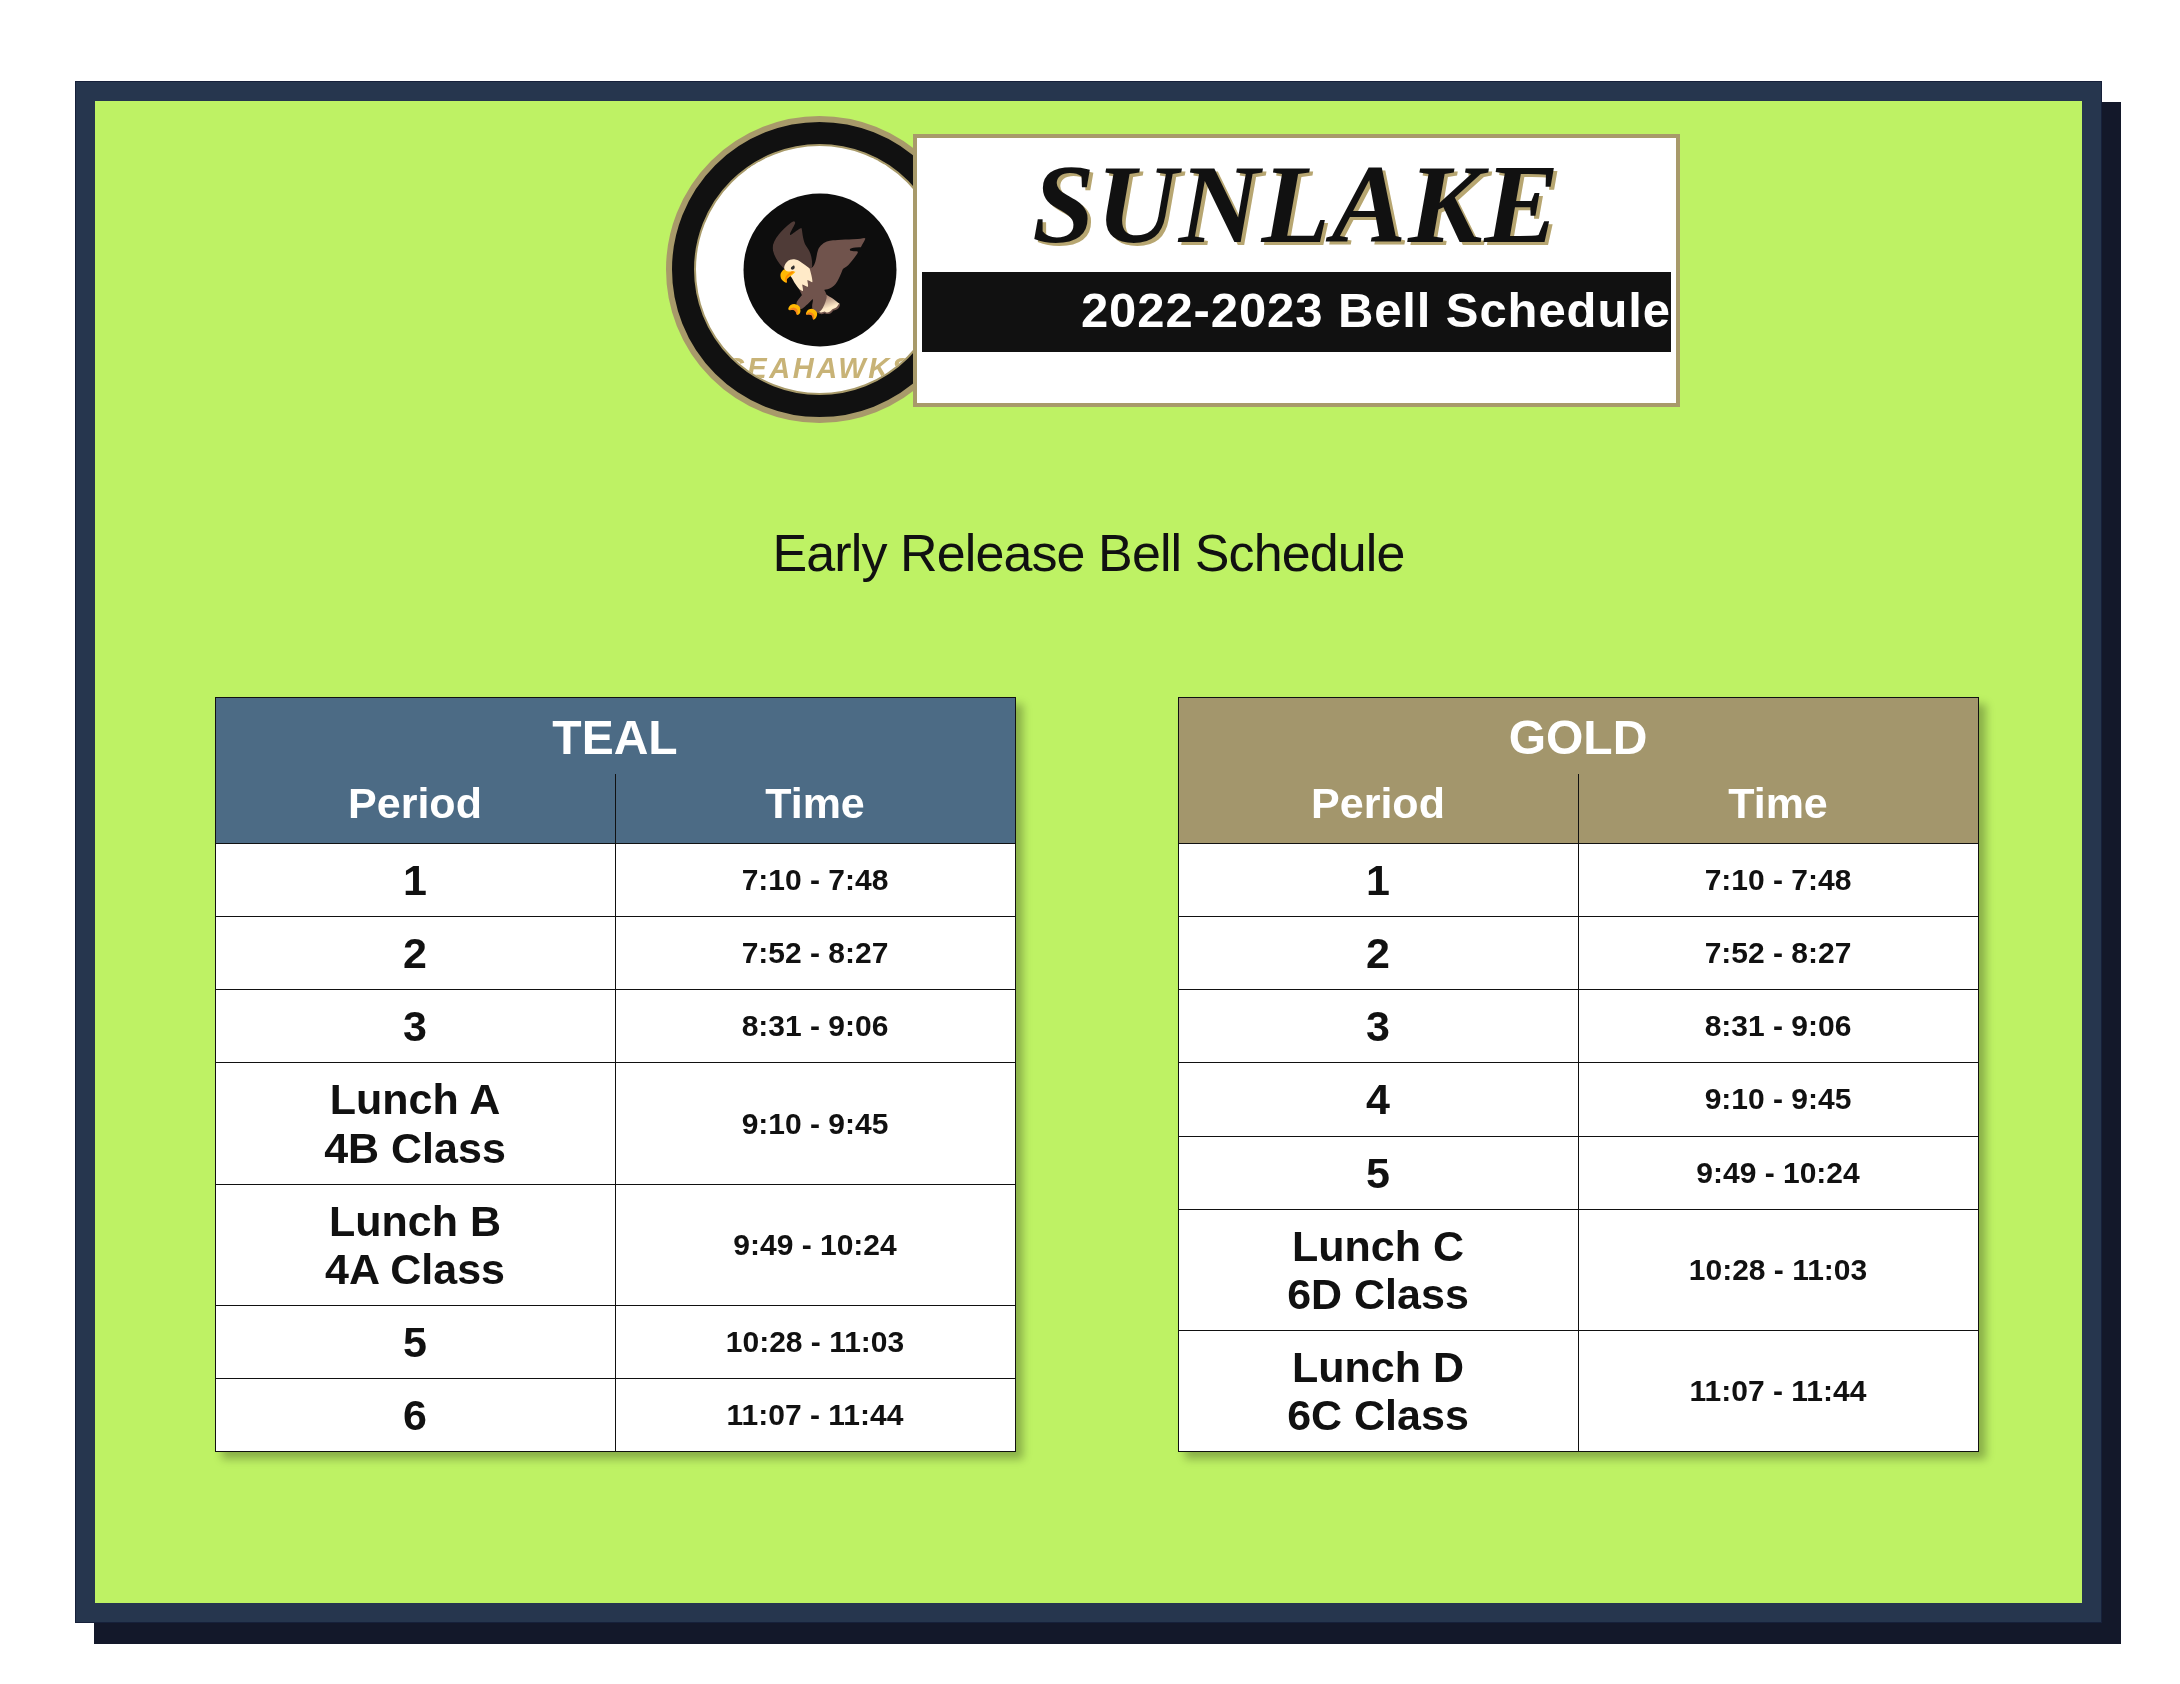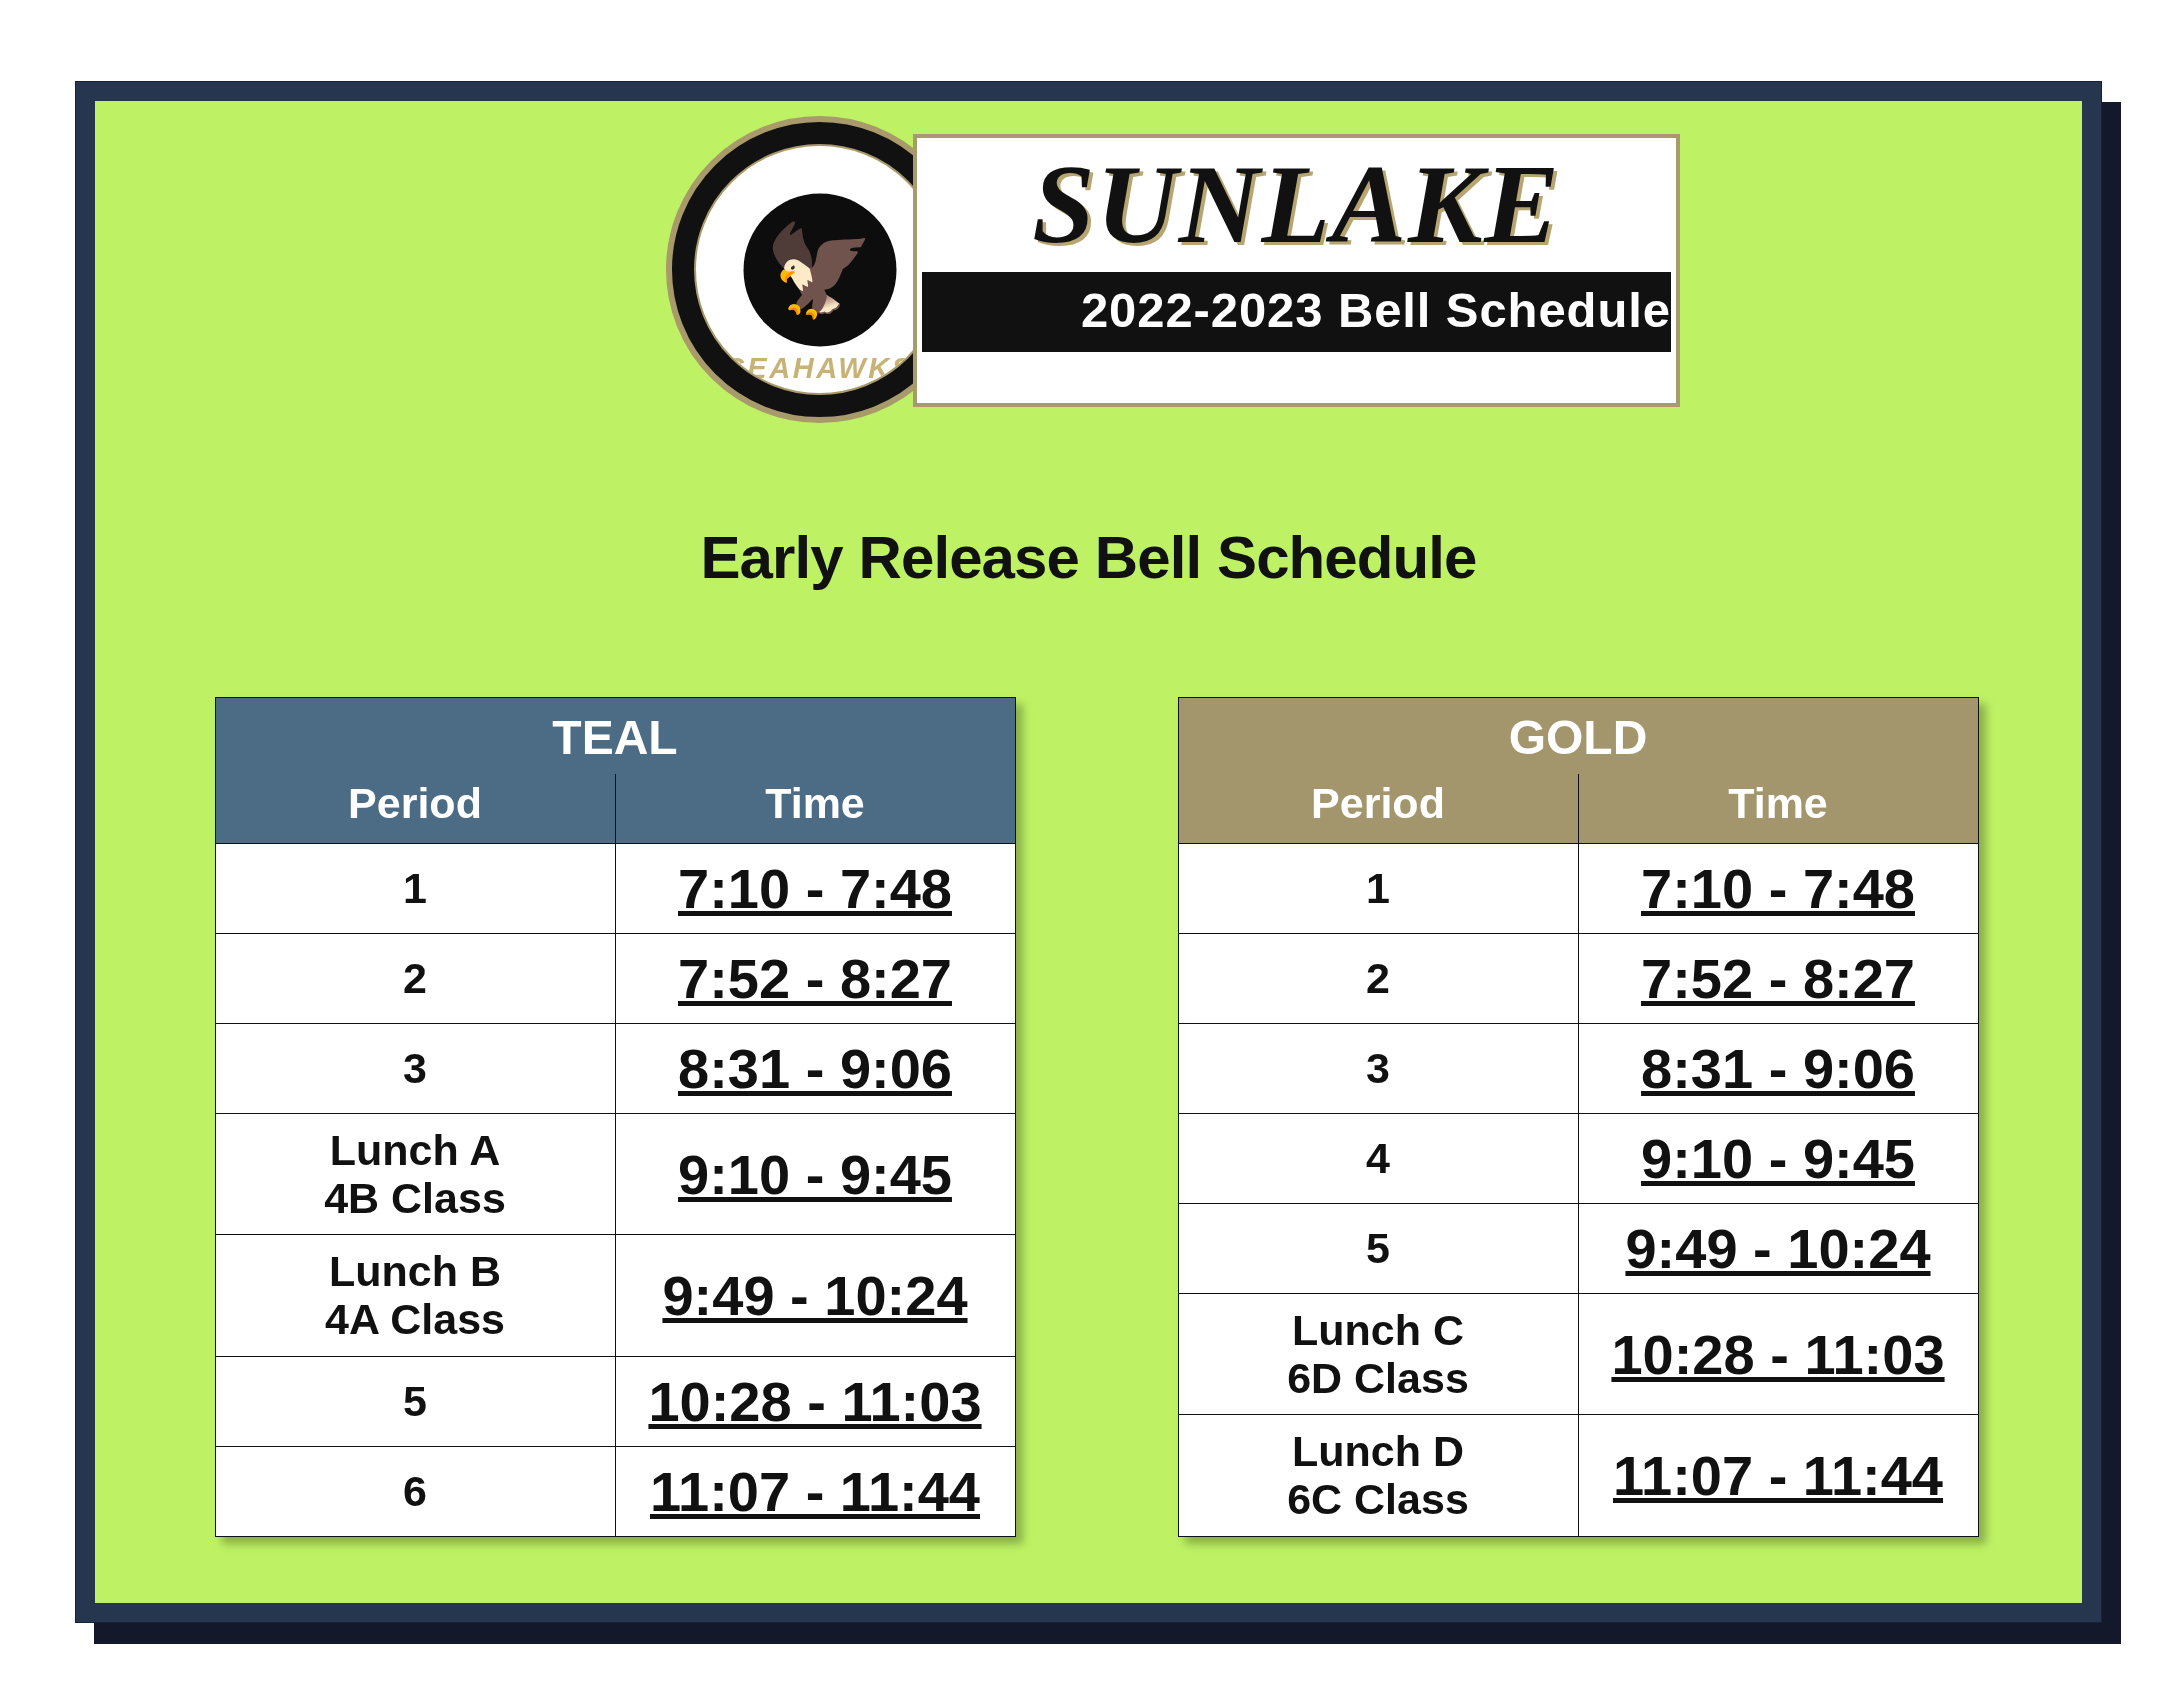--- a/index.html
+++ b/index.html
@@ -152,22 +152,22 @@
     letter-spacing: 0.9px;
   }
 
   
   .page-title {
     position: absolute;
     left: 0;
     top: 422px;
     width: 100%;
     text-align: center;
-    font-size: 60px;
-    font-weight: bold;
+    font-size: 52px;
+    font-weight: normal;
     color: #111111;
     letter-spacing: -0.9px;
   }
 
   
   .tables {
     position: absolute;
     top: 596px;
     left: 8px;
     width: 100%;
@@ -208,25 +208,24 @@
   }
   .cell-period {
     font-size: 43px;
     font-weight: bold;
     color: #111111;
     padding: 12px 0;
     width: 44%;
     line-height: 1.12;
   }
   .cell-time {
-    font-size: 56px;
+    font-size: 30px;
     font-weight: bold;
     color: #111111;
     padding: 12px 12px;
-    text-decoration: underline;
   }
   .sub-line { display: block; }
 </style>
 </head>
 <body>
 
 <div id="page">
 
   <div class="shadow-block"></div>
 

